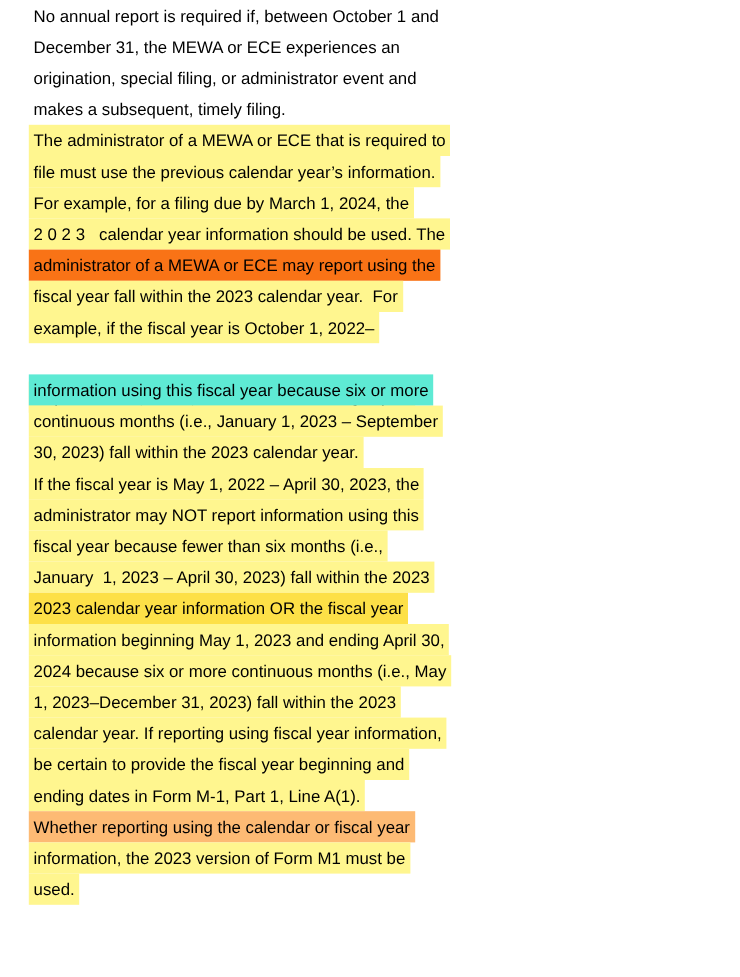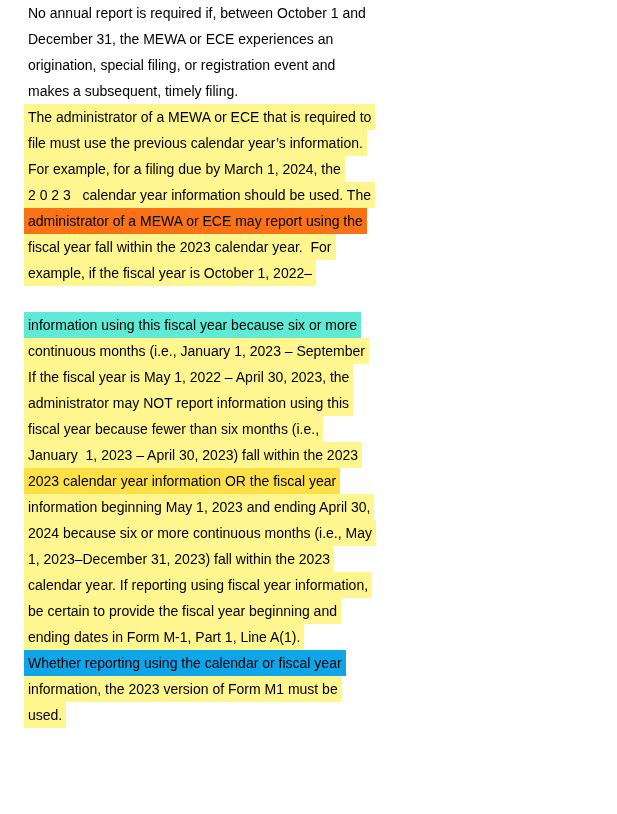--- a/index.html
+++ b/index.html
@@ -37,49 +37,50 @@
       background: #fff68f;
     }
   </style>
 </head>
 <body>
 
 <div class="doc">
   <div>
     <div class="line"><span class="t">No annual report is required if, between October 1 and</span></div>
     <div class="line"><span class="t">December 31, the MEWA or ECE experiences an</span></div>
-    <div class="line"><span class="t">origination, special filing, or registration event and</span></div>
+    <div class="line"><span class="t">origination, special filing, or administrator event and</span></div>
     <div class="line"><span class="t">makes a subsequent, timely filing.</span></div>
   </div>
 
   <div class="hl">
     <div class="line"><span class="t" style="background: rgb(255, 246, 143);">The administrator of a MEWA or ECE that is required to</span></div>
     <div class="line"><span class="t" style="background: rgb(255, 246, 143);">file must use the previous calendar year’s information.</span></div>
     <div class="line"><span class="t" style="background: rgb(255, 246, 143);">For example, for a filing due by March 1, 2024, the</span></div>
     <div class="line"><span class="t" style="background: rgb(255, 246, 143);">2 0 2 3   calendar year information should be used. The</span></div>
     <div class="line"><span class="t" style="background: #f97316;">administrator of a MEWA or ECE may report using the</span></div>
     <div class="line"><span class="t" style="background: rgb(255, 246, 143);">fiscal year fall within the 2023 calendar year.  For</span></div>
     <div class="line"><span class="t" style="background: rgb(255, 246, 143);">example, if the fiscal year is October 1, 2022–</span></div>
     <div class="line"><span class="t" style="background: rgb(255, 246, 143); margin-top: 32px;">September 30,  2023, the administrator may report</span></div>
     <div class="line"><span class="t" style="background: #5eead4;">information using this fiscal year because six or more</span></div>
     <div class="line"><span class="t" style="background: rgb(255, 246, 143);">continuous months (i.e., January 1, 2023 – September</span></div>
+    <div class="line"><span class="t" style="background: rgb(255, 246, 143);">30, 2023) fall within the 2023 calendar year.</span></div>
   </div>
 
   <div class="hl">
     <div class="line"><span class="t" style="background: rgb(255, 246, 143);">If the fiscal year is May 1, 2022 – April 30, 2023, the</span></div>
     <div class="line"><span class="t" style="background: rgb(255, 246, 143);">administrator may NOT report information using this</span></div>
     <div class="line"><span class="t" style="background: rgb(255, 246, 143);">fiscal year because fewer than six months (i.e.,</span></div>
     <div class="line"><span class="t" style="background: rgb(255, 246, 143);">January  1, 2023 – April 30, 2023) fall within the 2023</span></div>
     <div class="line"><span class="t" style="background: #fde047;">2023 calendar year information OR the fiscal year</span></div>
     <div class="line"><span class="t" style="background: rgb(255, 246, 143);">information beginning May 1, 2023 and ending April 30,</span></div>
     <div class="line"><span class="t" style="background: rgb(255, 246, 143);">2024 because six or more continuous months (i.e., May</span></div>
     <div class="line"><span class="t" style="background: rgb(255, 246, 143);">1, 2023–December 31, 2023) fall within the 2023</span></div>
     <div class="line"><span class="t" style="background: rgb(255, 246, 143);">calendar year. If reporting using fiscal year information,</span></div>
     <div class="line"><span class="t" style="background: rgb(255, 246, 143);">be certain to provide the fiscal year beginning and</span></div>
     <div class="line"><span class="t" style="background: rgb(255, 246, 143);">ending dates in Form M-1, Part 1, Line A(1).</span></div>
   </div>
 
   <div class="hl">
-    <div class="line"><span class="t" style="background: #0ea5e9;">Whether reporting using the calendar or fiscal year</span></div>
+    <div class="line"><span class="t" style="background: #fdba74;">Whether reporting using the calendar or fiscal year</span></div>
     <div class="line"><span class="t" style="background: rgb(255, 246, 143);">information, the 2023 version of Form M1 must be</span></div>
     <div class="line"><span class="t" style="background: rgb(255, 246, 143);">used.</span></div>
   </div>
 </div>
 
 </body></html>

